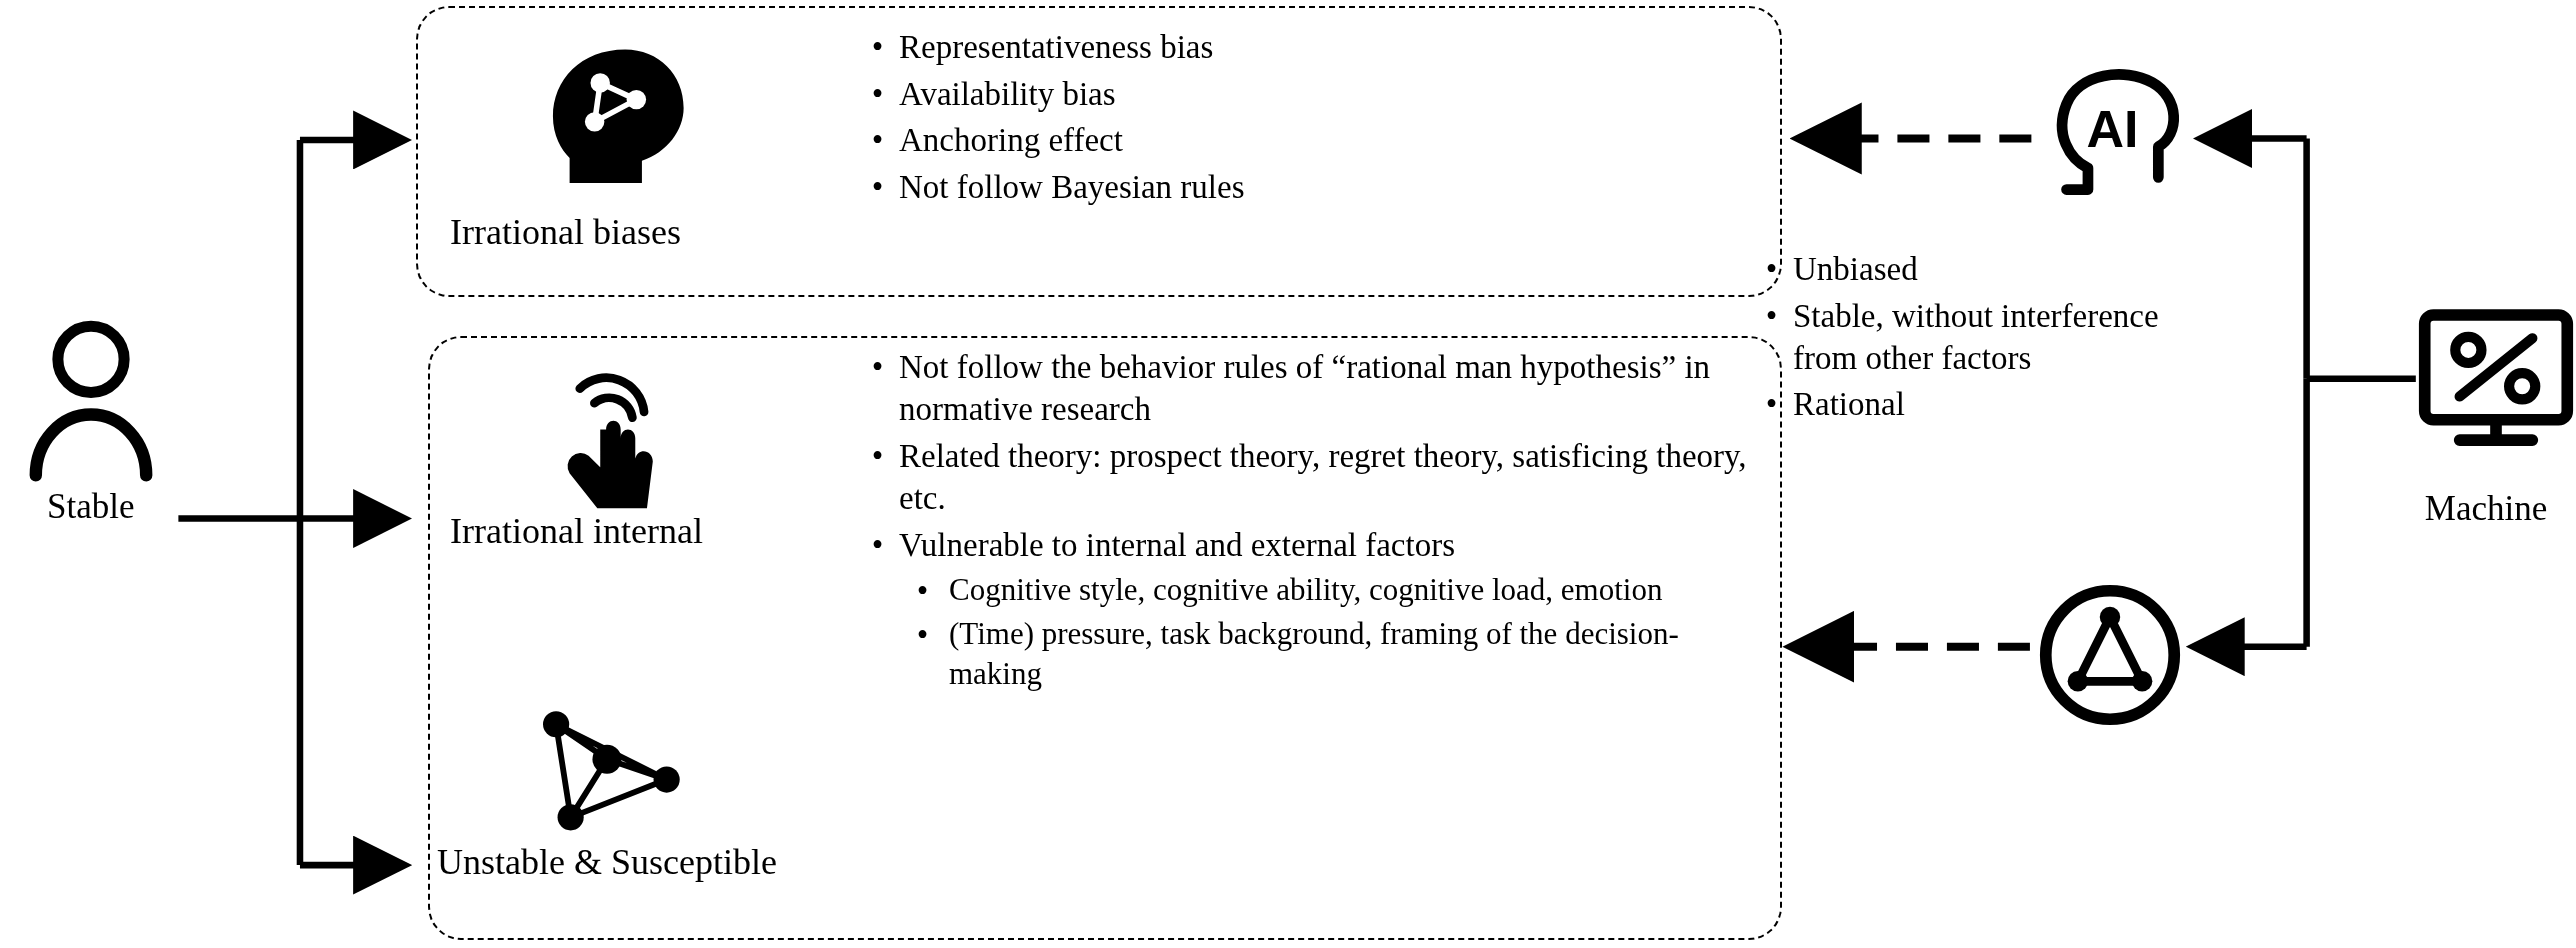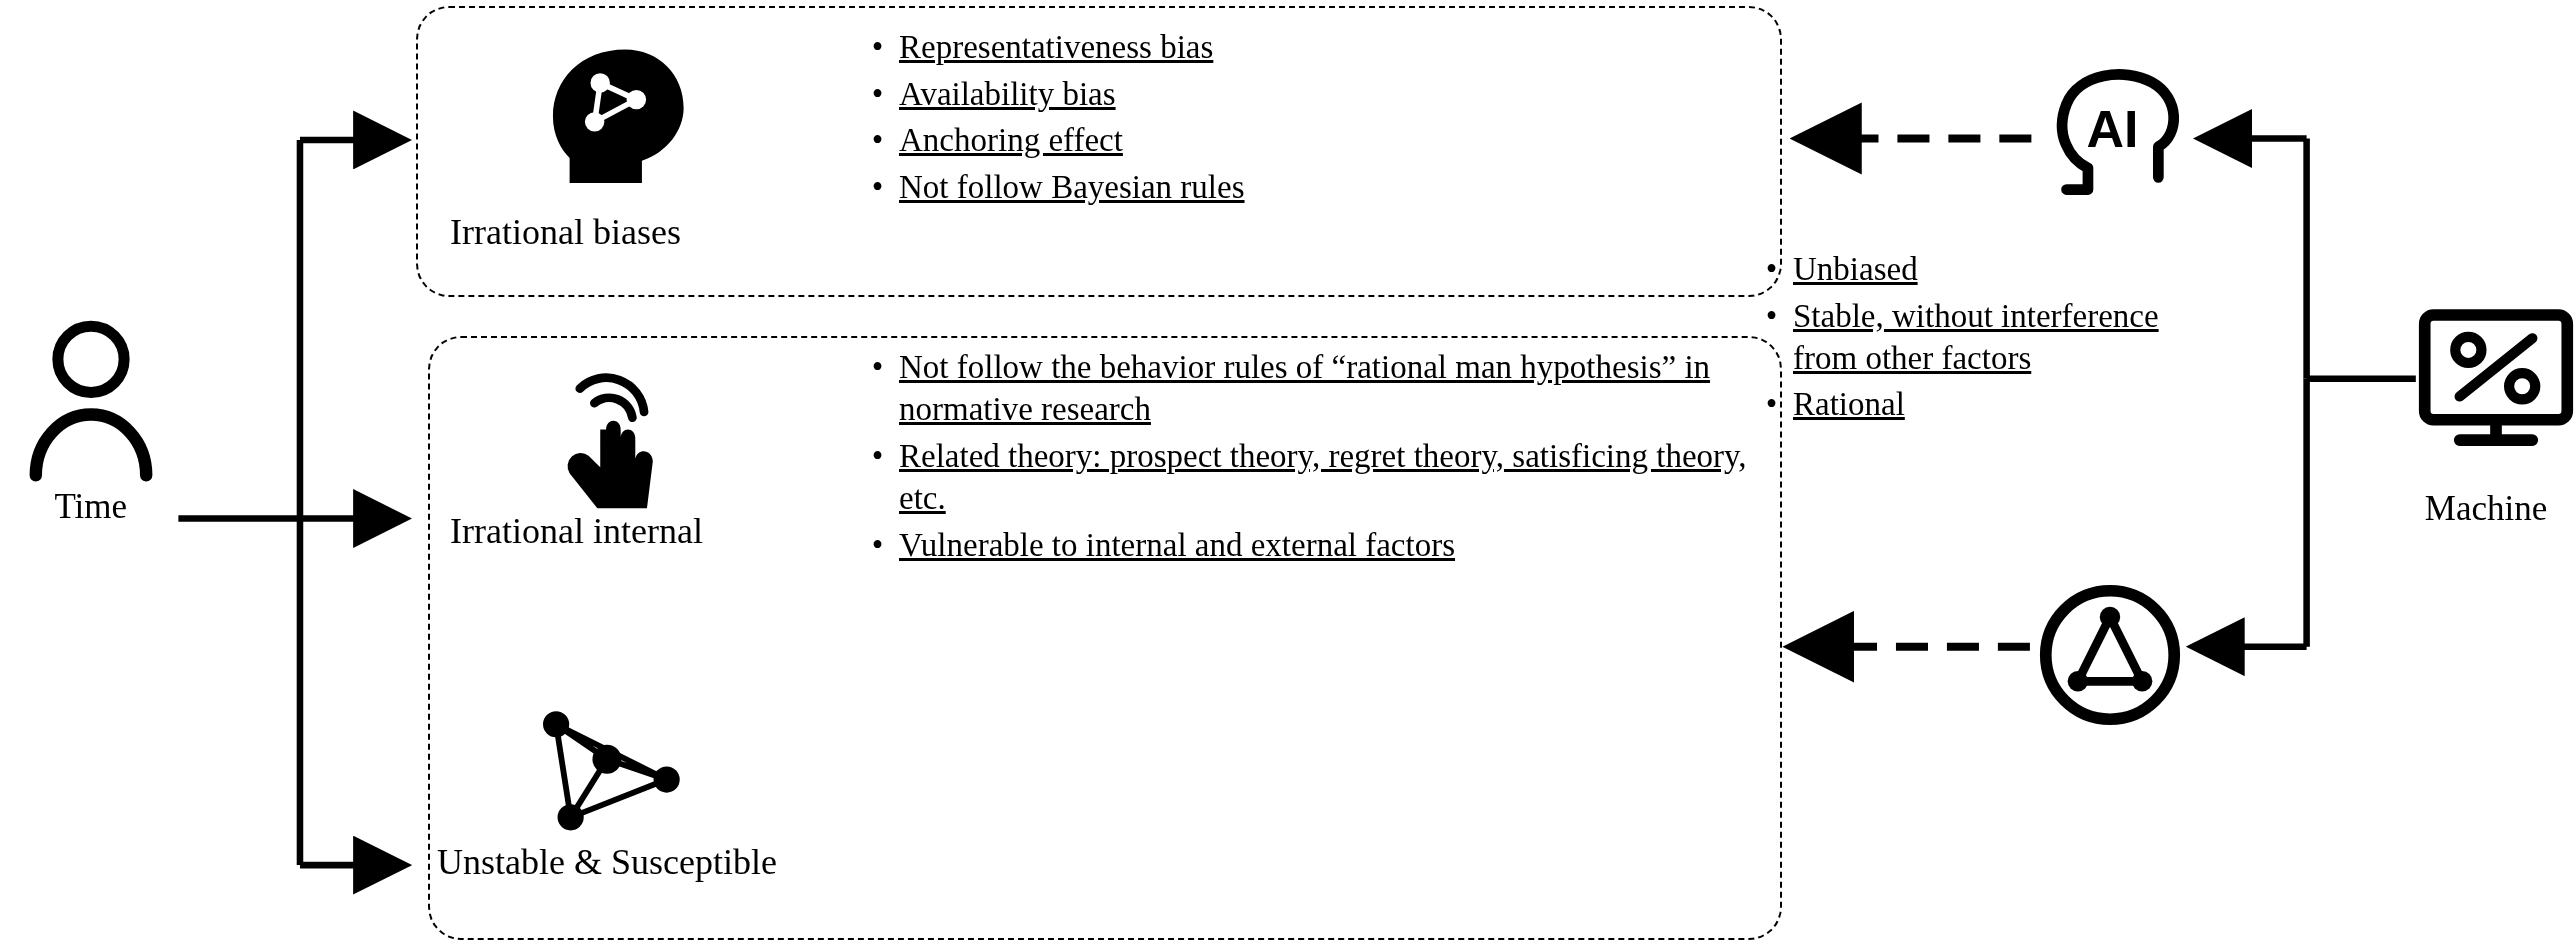--- a/index.html
+++ b/index.html
@@ -41,21 +41,20 @@
   }
   #box-irrational {
     left: 428px; top: 336px; width: 1354px; height: 604px;
   }
 
   
   ul.bl {
     list-style: none;
     margin: 0;
     padding: 0;
-    text-decoration: underline;
   }
   ul.bl > li {
     position: relative;
     padding-left: 33px;
     font-size: 33px;
     line-height: 1.28;
     margin-bottom: 4.4px;
   }
   ul.bl > li::before {
     content: "•";
@@ -138,21 +137,21 @@
     <path d="M3168,888 L3020,888" stroke="#000" stroke-width="9" fill="none" marker-end="url(#arrow)"></path>
 
     <path d="M2790,190 L2480,190" stroke="#000" stroke-width="11" fill="none" stroke-dasharray="44 26" marker-end="url(#arrow)"></path>
     <path d="M2788,888 L2470,888" stroke="#000" stroke-width="11" fill="none" stroke-dasharray="44 26" marker-end="url(#arrow)"></path>
   </svg>
 
   <svg id="human-icon" class="abs icon-svg" viewBox="0 0 100 120">
     <circle cx="50" cy="28" r="24" fill="none" stroke="#000" stroke-width="8"></circle>
     <path d="M10,112 a40,44 0 0 1 80,0" fill="none" stroke="#000" stroke-width="9" stroke-linecap="round"></path>
   </svg>
-  <div id="human-label" class="abs">Time</div>
+  <div id="human-label" class="abs">Stable</div>
 
   <div id="box-cognitive" class="abs dashed-box"></div>
 
   <svg id="icon-brain" class="abs icon-svg" viewBox="0 0 110 105">
     <path d="M62,4 C30,4 10,26 10,52 C10,66 16,76 22,82 L22,100 L74,100 L74,84 C92,78 104,62 104,46 C104,22 86,4 62,4 Z" fill="#000"></path>
     <circle cx="44" cy="28" r="7" fill="#fff"></circle>
     <circle cx="70" cy="40" r="7" fill="#fff"></circle>
     <circle cx="40" cy="56" r="7" fill="#fff"></circle>
     <path d="M44,28 L70,40 M44,28 L40,56 M70,40 L40,56" stroke="#fff" stroke-width="4" fill="none"></path>
   </svg>
@@ -173,20 +172,24 @@
     <path d="M44,40 L44,66 L36,58 a9,9 0 0 0 -13,12 L42,94 L76,94 L80,62 C80,54 70,52 68,60 L68,46 C68,38 58,38 58,46 L58,40 C58,32 48,32 48,40 Z" fill="#000"></path>
   </svg>
   <div id="irrational-label" class="abs">Irrational internal</div>
 
   <div id="irrational-list" class="abs">
     <ul class="bl">
       <li>Not follow the behavior rules of “rational man hypothesis” in normative research</li>
       <li>Related theory: prospect theory, regret theory, satisficing theory, etc.</li>
       <li>Vulnerable to internal and external factors</li>
     </ul>
+    <ul id="irrational-sublist" class="bl sub">
+      <li>Cognitive style, cognitive ability, cognitive load, emotion</li>
+      <li>(Time) pressure, task background, framing of the decision-making</li>
+    </ul>
   </div>
 
   <svg id="icon-network" class="abs icon-svg" viewBox="0 0 110 100">
     <path d="M20,22 L55,46 L96,60 M20,22 L30,86 M55,46 L30,86 M30,86 L96,60 M55,46 L96,60 M20,22 L96,60" stroke="#000" stroke-width="4" fill="none"></path>
     <circle cx="20" cy="22" r="9" fill="#000"></circle>
     <circle cx="55" cy="46" r="10" fill="#000"></circle>
     <circle cx="96" cy="60" r="9" fill="#000"></circle>
     <circle cx="30" cy="86" r="9" fill="#000"></circle>
   </svg>
   <div id="unstable-label" class="abs">Unstable &amp; Susceptible</div>

